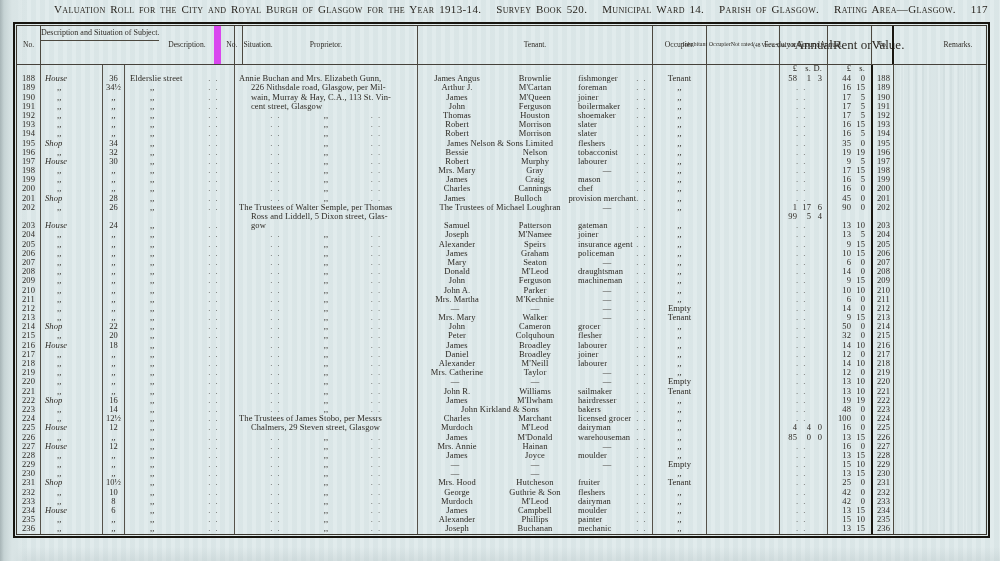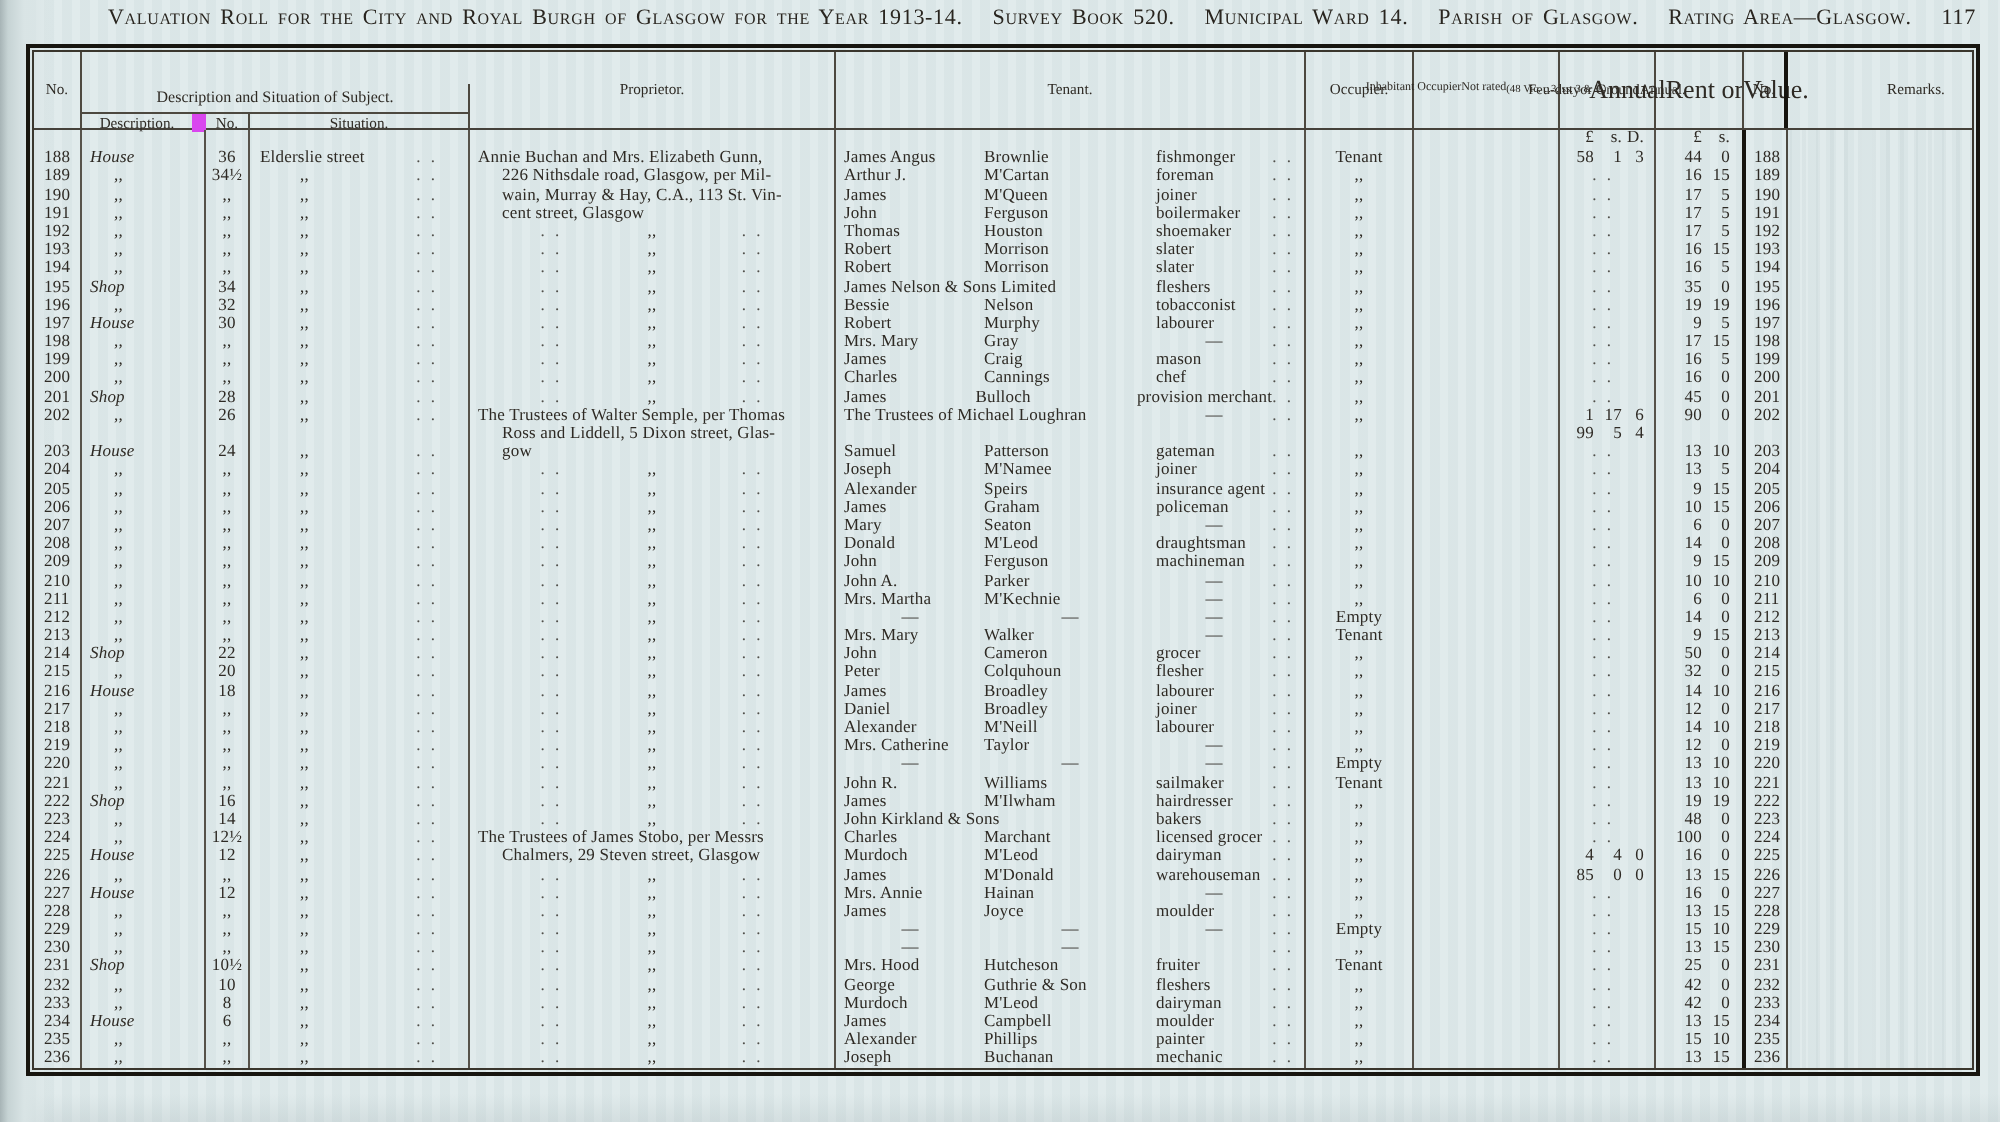--- a/index.html
+++ b/index.html
@@ -25,21 +25,21 @@
   }
   
   .tbl{position:absolute;left:13px;top:22px;width:977px;border:2px solid #17150f;padding:1px;box-sizing:border-box;}
   .tbl-in{border:1px solid #3a362d;}
   
   .hdr{display:flex;height:38px;font-size:7.6px;text-align:center;line-height:1.2;white-space:nowrap;}
   .hc{border-right:1px solid #4c483f;display:flex;box-sizing:border-box;}
   .vc{align-items:center;justify-content:center;}
   .stack{flex-direction:row;}
   .hw-no{width:24px;}
-  .grp{width:194px;flex-direction:column;margin-top:16px;}
+  .grp{width:194px;flex-direction:row;}
   .gt{height:14px;line-height:14px;border-bottom:1px solid #4c483f;font-size:8px;}
   .gsub{flex:1;display:flex;}
   .gs{display:flex;align-items:center;justify-content:center;box-sizing:border-box;height:100%;}
   .s1{width:62px;border-right:7px solid #d946ef;}
   .s2{width:22px;border-right:1px solid #4c483f;}
   .s3{flex:1;}
   .hw-prop{width:183px;}
   .hw-ten{width:235px;}
   .hw-occ{width:54px;}
   .hw-inh{width:73px;font-size:6px;line-height:1.25;}
@@ -58,23 +58,23 @@
   .c1{width:24px;padding-left:5px;}
   .c2{width:62px;padding-left:4px;font-style:italic;}
   .c2.ind{padding-left:16px;}
   .c3{width:22px;text-align:center;}
   .c4{width:110px;display:flex;justify-content:space-between;padding:0 15px 0 5px;}
   .c4 .sind{padding-left:20px;}
   .c5{width:183px;padding-left:4px;}
   .c5.p-indent{padding-left:16px;}
   .c5.p-ditto{display:flex;justify-content:space-around;padding:0 14px;}
   .c6{width:235px;display:flex;}
-  .f1{width:74px;padding-left:4px;box-sizing:border-box;}
+  .f1{width:74px;padding-left:4px;box-sizing:border-box;text-align:center;}
   .f1.spn{width:160px;}
-  .f2{width:86px;box-sizing:border-box;}
+  .f2{width:86px;box-sizing:border-box;text-align:center;}
   .f3{flex:1;display:flex;justify-content:space-between;padding-right:5px;}
   .f3 .t{overflow:visible;}
   .f1.ctr,.f2.ctr{text-align:center;padding-left:0;}
   .f3 .ctr{flex:1;text-align:center;}
   .c7{width:54px;text-align:center;}
   .c8{width:73px;}
   .c9{width:48px;display:flex;padding-right:4px;}
   .nn{text-align:right;box-sizing:border-box;}
   .u0{width:17px;}.u1{width:14px;}.u2{width:11px;}
   .c9 .mid{margin:0 auto;}

